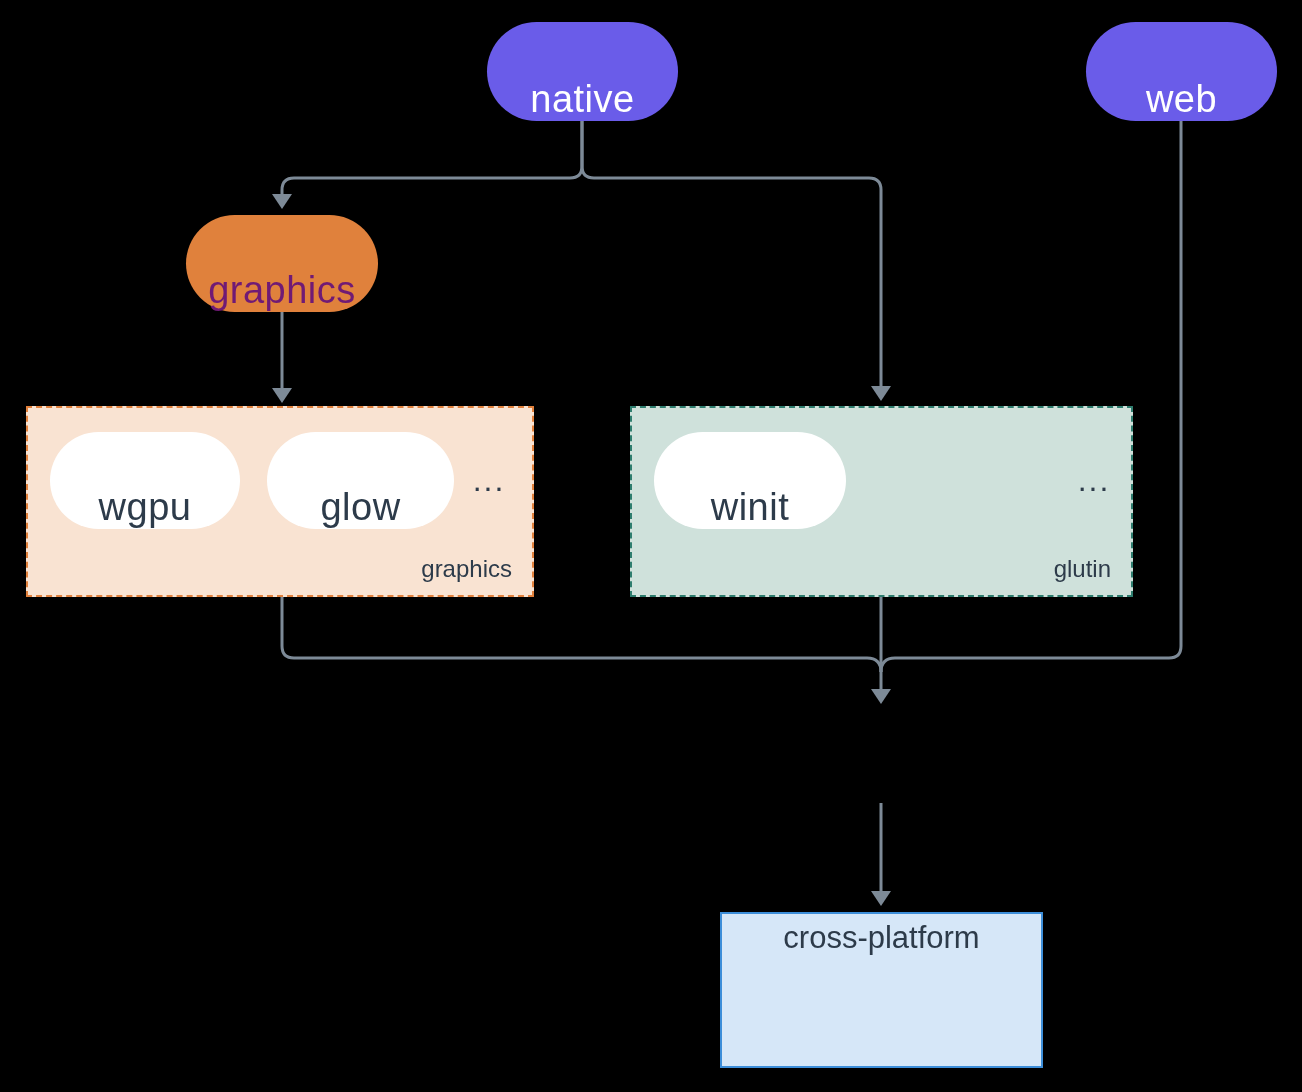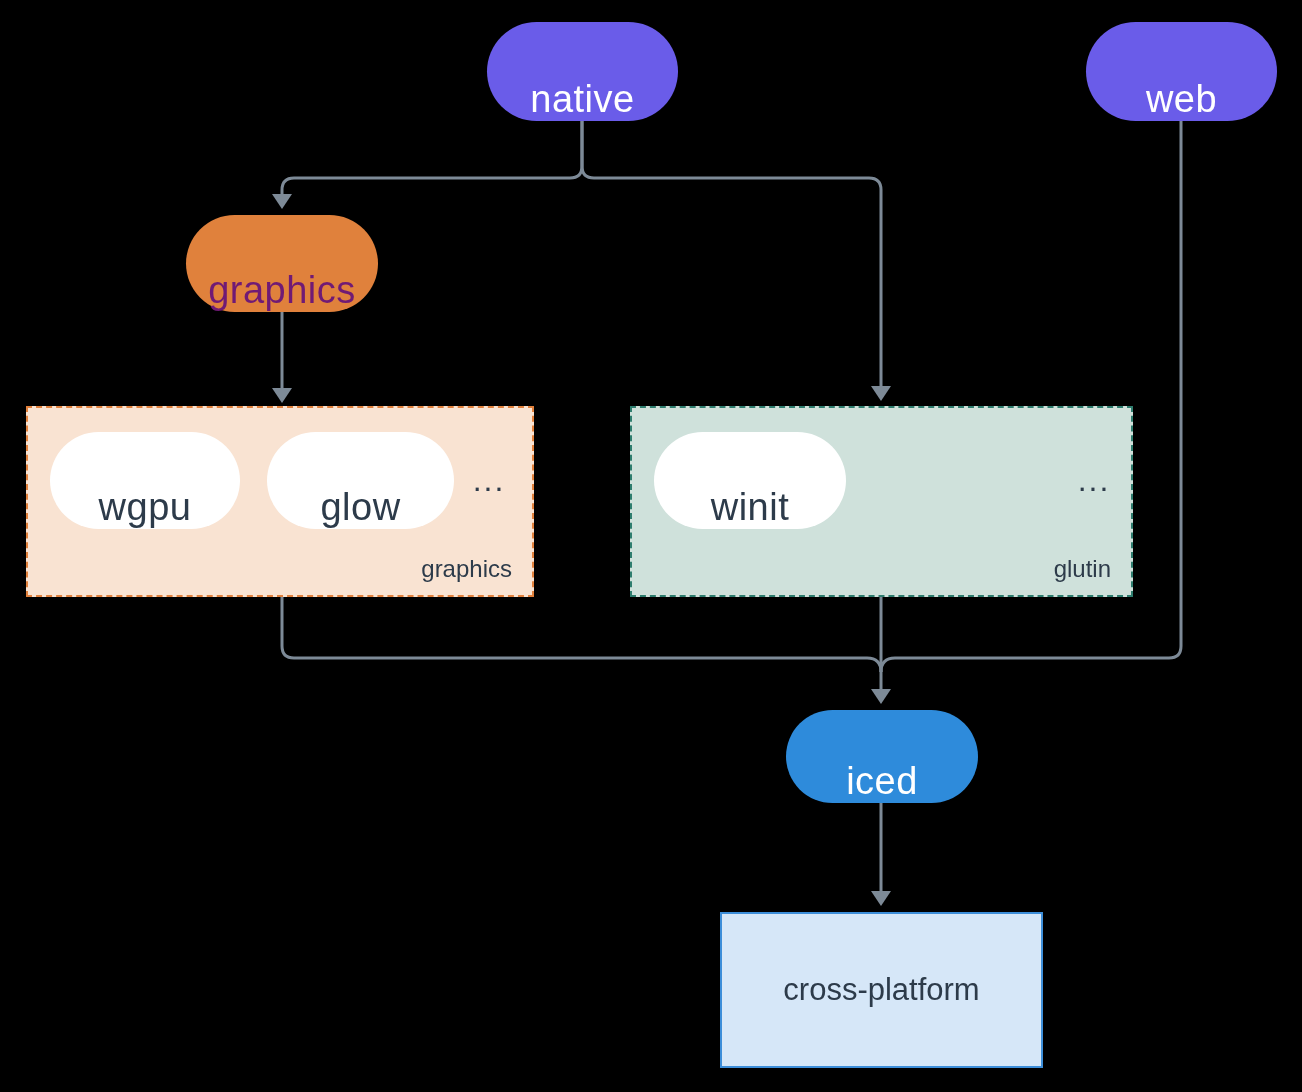--- a/index.html
+++ b/index.html
@@ -124,21 +124,18 @@
   </div>
 
   <div class="group shells" style="left:630px; top:406px; width:503px; height:191px;">
     <div class="pill white" style="left:22px; top:24px; width:192px; height:97px;">
       <span>winit</span>
     </div>
     <div class="ellipsis" style="left:432px; top:24px; width:60px; height:97px;">...</div>
     <div class="group-label">glutin</div>
   </div>
 
-  <div class="pill blue" style="left:786px; top:710px; width:192px; height:93px;">
-    <span>iced</span>
-  </div>
 
-  <div class="appbox" style="left:720px; top:912px; width:323px; height:156px;">
+  <div class="appbox" style="left:720px; top:912px; width:323px; height:156px;justify-content:space-between;">
     <span>cross-platform</span>
   </div>
 
 </div>
 
 </body></html>

